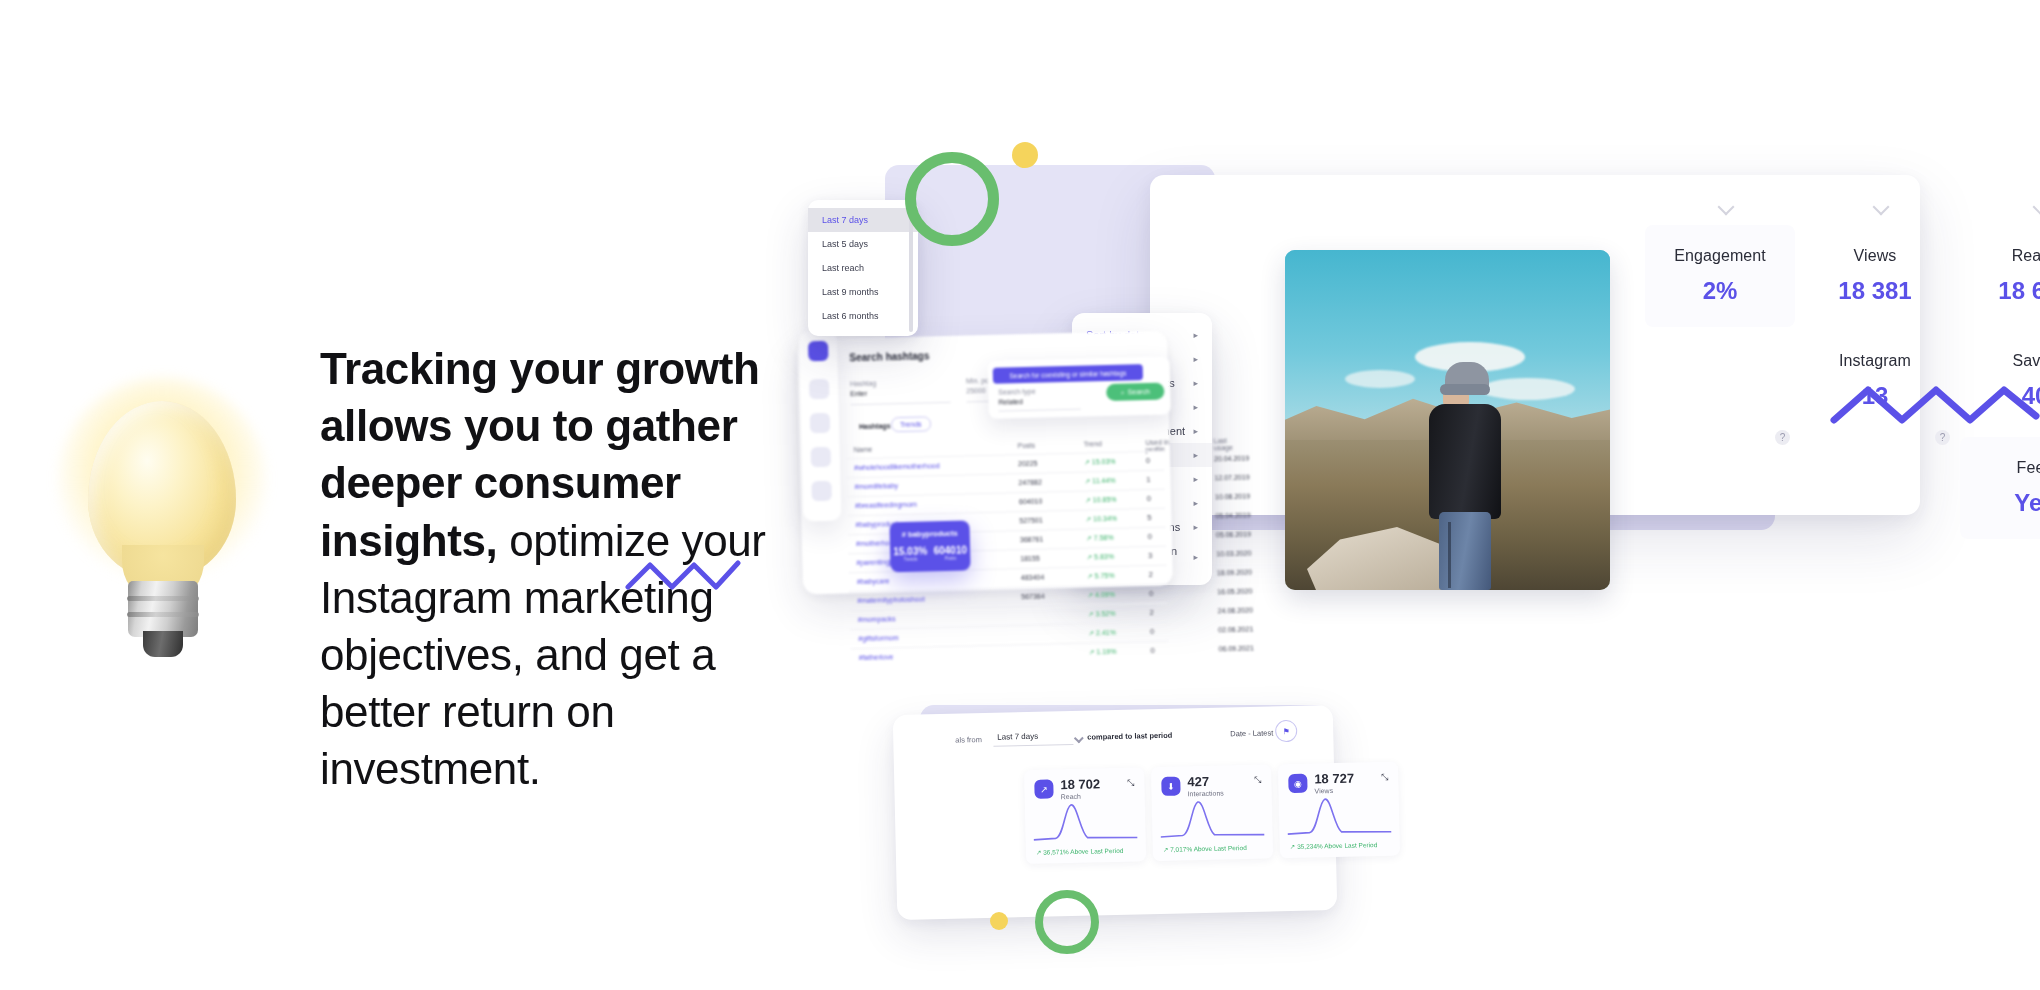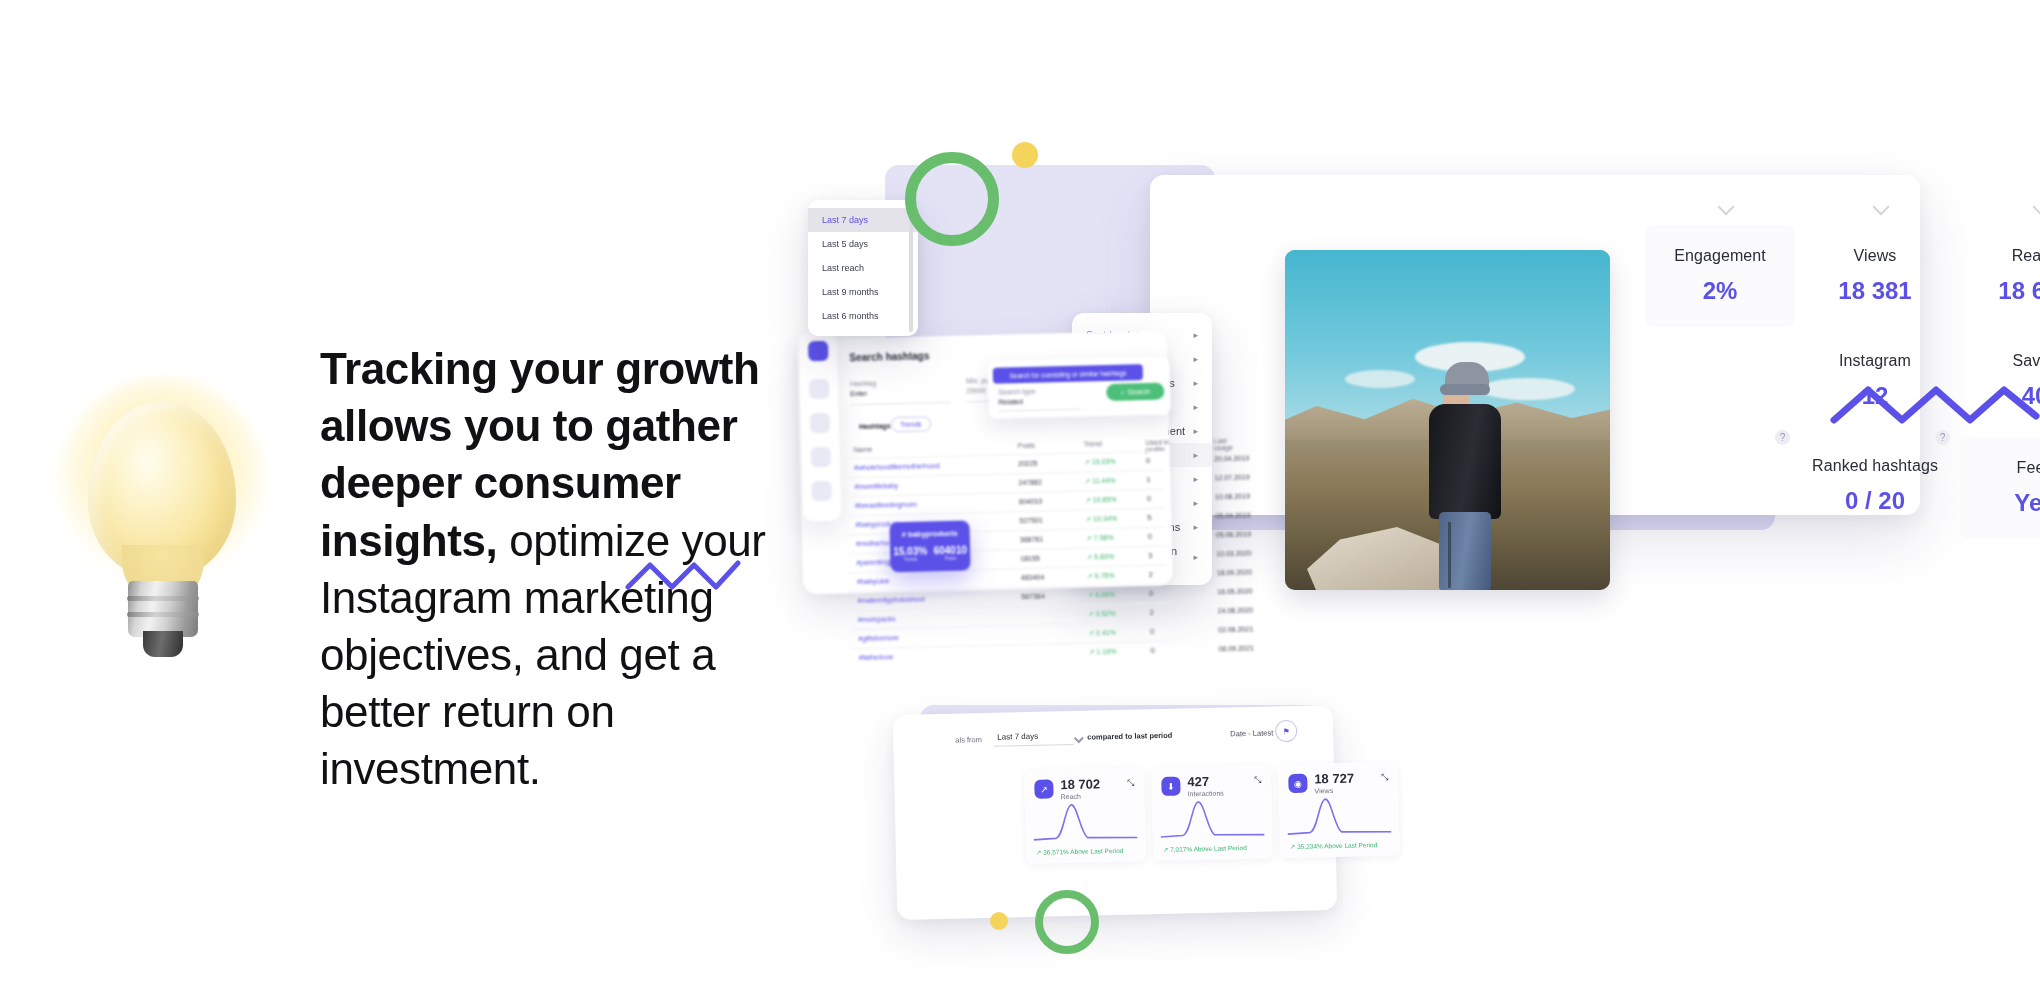--- a/index.html
+++ b/index.html
@@ -281,31 +281,27 @@
         <div class="m-label">Views</div>
         <div class="m-value">18 381</div>
       </div>
       <div class="metric" style="left:810px; top:72px;">
         <div class="m-label">Reach</div>
         <div class="m-value">18 680</div>
       </div>
 
       <div class="metric" style="left:650px; top:177px;">
         <div class="m-label">Instagram</div>
-        <div class="m-value">12</div>
+        <div class="m-value">13</div>
       </div>
       <div class="metric" style="left:810px; top:177px;">
         <div class="m-label">Saves</div>
         <div class="m-value">40</div>
       </div>
 
-      <div class="metric" style="left:650px; top:282px;">
-        <div class="m-label">Ranked hashtags</div>
-        <div class="m-value">0 / 20</div>
-      </div>
       <div class="metric tinted" style="left:810px; top:262px;">
         <div class="m-label">Feed</div>
         <div class="m-value">Yes</div>
       </div>
 
       <div class="qmark" style="left:625px; top:255px;">?</div>
       <div class="qmark" style="left:785px; top:255px;">?</div>
 
       <div class="chev" style="left:570px; top:26px;"></div>
       <div class="chev" style="left:725px; top:26px;"></div>

